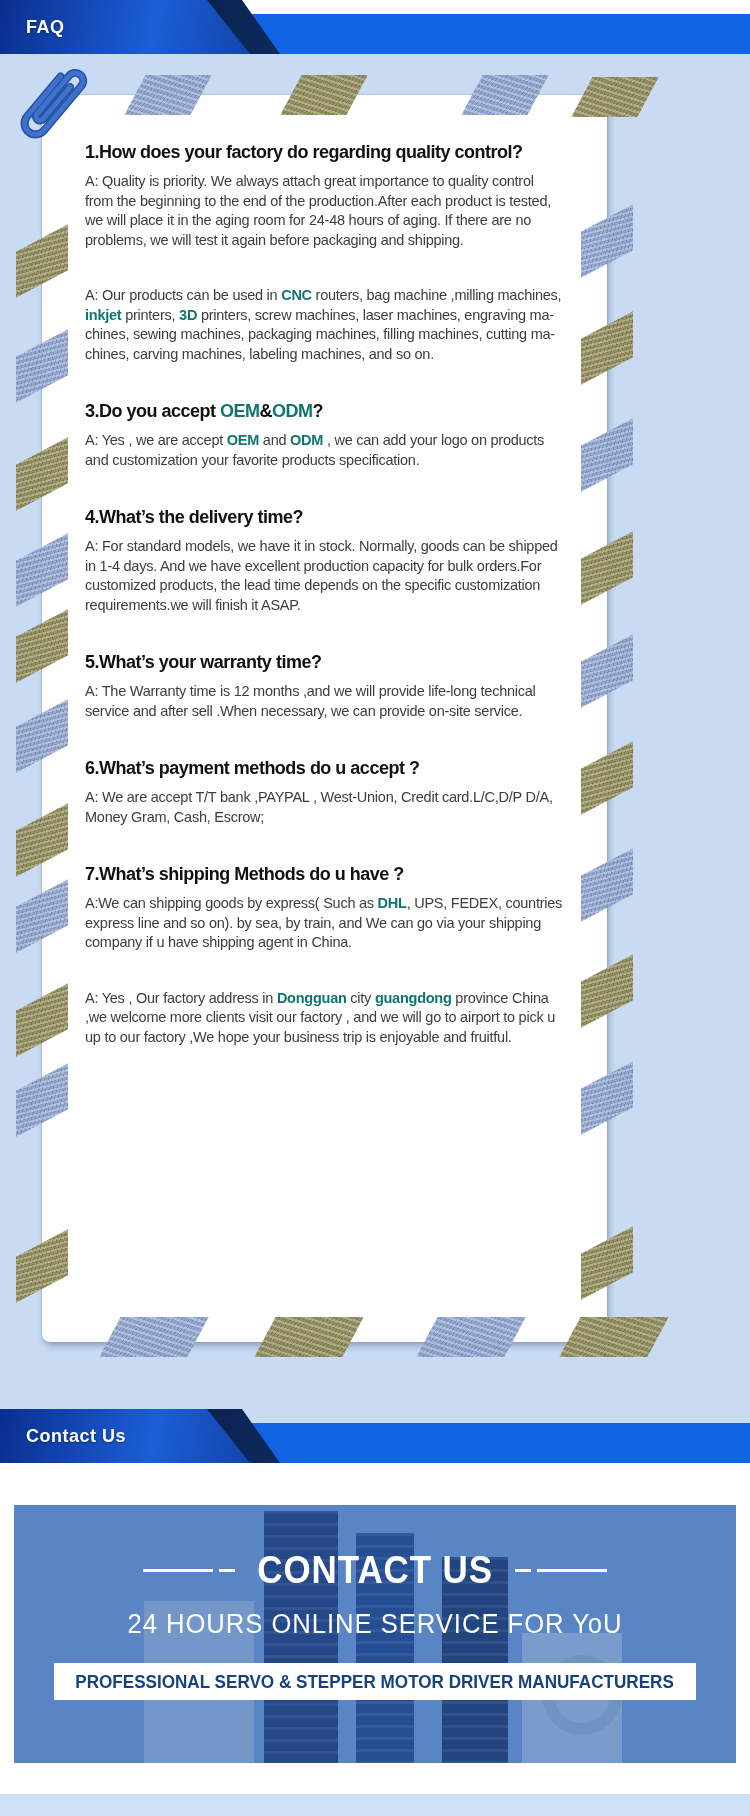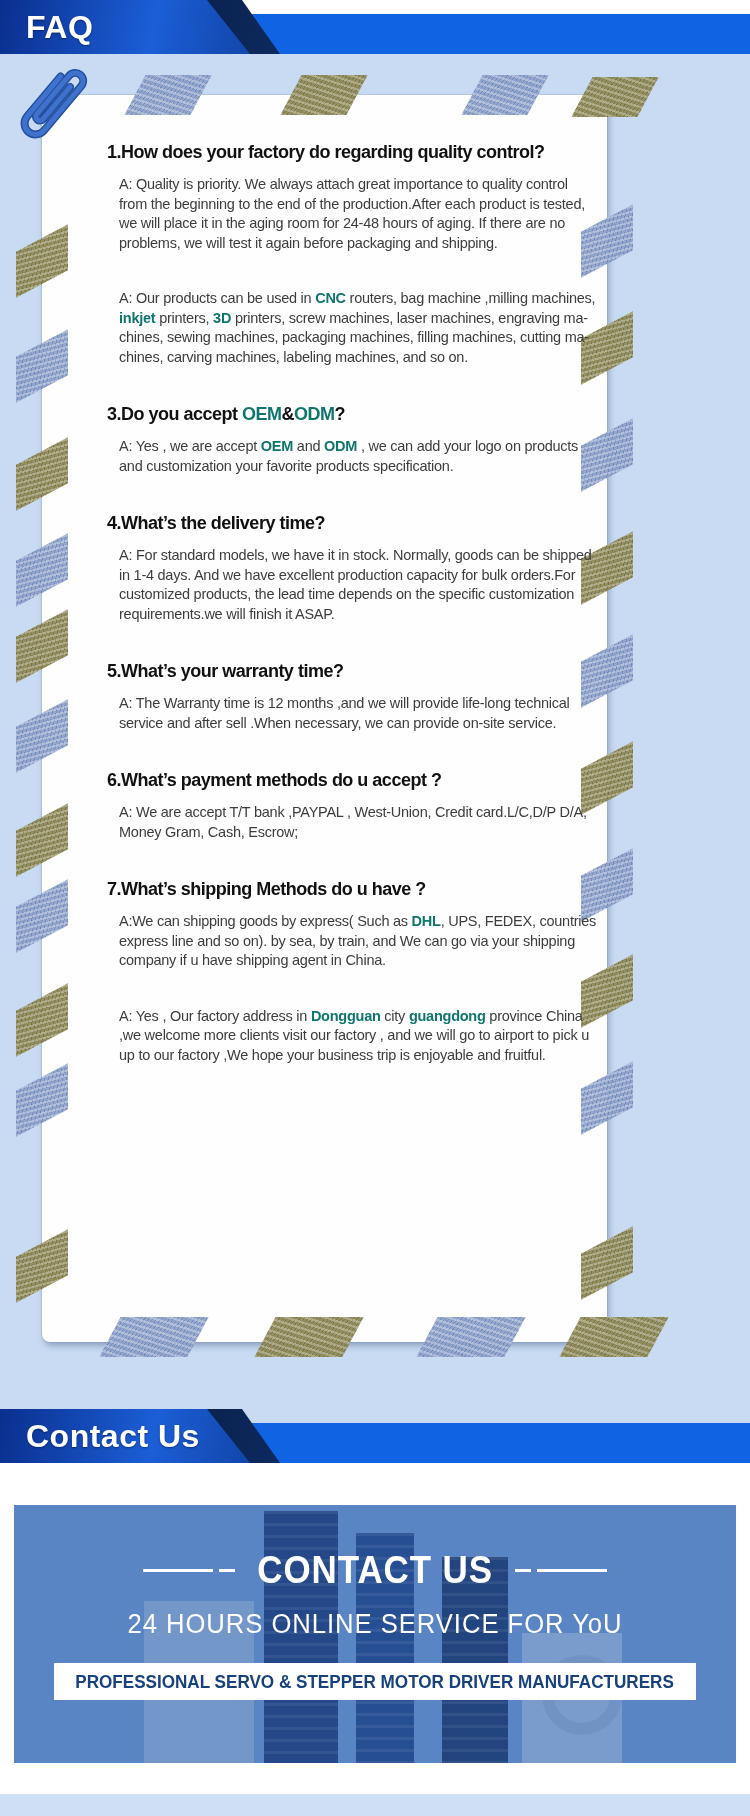--- a/index.html
+++ b/index.html
@@ -11,34 +11,34 @@
   .bar-flat{position:absolute;left:0;right:0;top:14px;height:40px;background:#1064e4}
   .bar-ribbon{position:absolute;left:0;top:0;width:278px;height:54px;
       background:linear-gradient(100deg,#0a2f8e 0%,#1b5ed6 55%,#0f3f9e 100%);
       -webkit-clip-path:polygon(0 0,210px 0,276px 54px,0 54px);
       clip-path:polygon(0 0,210px 0,276px 54px,0 54px)}
   .bar-fold{position:absolute;left:0;top:0;width:290px;height:54px;
       background:linear-gradient(110deg,#05132e,#0d2a60);
       -webkit-clip-path:polygon(207px 0,242px 0,280px 54px,250px 54px);
       clip-path:polygon(207px 0,242px 0,280px 54px,250px 54px)}
   .bar-title{position:absolute;left:26px;top:0;height:62px;line-height:54px;
-      color:#fff;font-size:32px;font-weight:bold;letter-spacing:.5px;
+      color:#fff;font-size:18px;font-weight:bold;letter-spacing:.5px;
       text-shadow:0 1px 2px rgba(0,10,40,.45)}
 
   
   .faq-section{position:absolute;left:0;top:54px;width:750px;height:1369px;background:#c8dbf3}
 
   
   .paper{position:absolute;left:42px;top:41px;width:565px;height:1247px;background:#fefefe;
       border-radius:8px;box-shadow:2px 4px 6px rgba(90,110,145,.5),0 0 0 1px rgba(160,175,200,.35)}
-  .faq-list{position:relative;padding:46px 40px 0 65px;z-index:3}
+  .faq-list{position:relative;padding:46px 40px 0 43px;z-index:3}
   .faq-item{margin:0 0 36px 0}
   .q{margin:0 0 9px 0;font-size:18px;line-height:22px;font-weight:bold;color:#111;
      letter-spacing:-0.5px;white-space:nowrap}
-  .a{margin:12px;width:478px;font-size:14.5px;line-height:19.5px;color:#3d3d3d;letter-spacing:-0.25px}
+  .a{margin:0;width:478px;font-size:14.5px;line-height:19.5px;color:#3d3d3d;letter-spacing:-0.25px}
   .red{color:#0f766e;font-weight:bold}
 
   
   .tape{position:absolute;z-index:2;opacity:.95}
   .tape.h{width:88px;height:40px;transform:skewX(-28deg)}
   .tape.h.sm{width:66px;height:40px}
   .tape.v{width:52px;height:46px;transform:skewY(-28deg)}
   .tape.blue{background-color:#8ea2cb;
       background-image:repeating-linear-gradient(15deg,rgba(255,255,255,.3) 0 2px,rgba(255,255,255,0) 2px 5px),
                        repeating-linear-gradient(105deg,rgba(40,70,130,.28) 0 1px,rgba(40,70,130,0) 1px 4px)}

